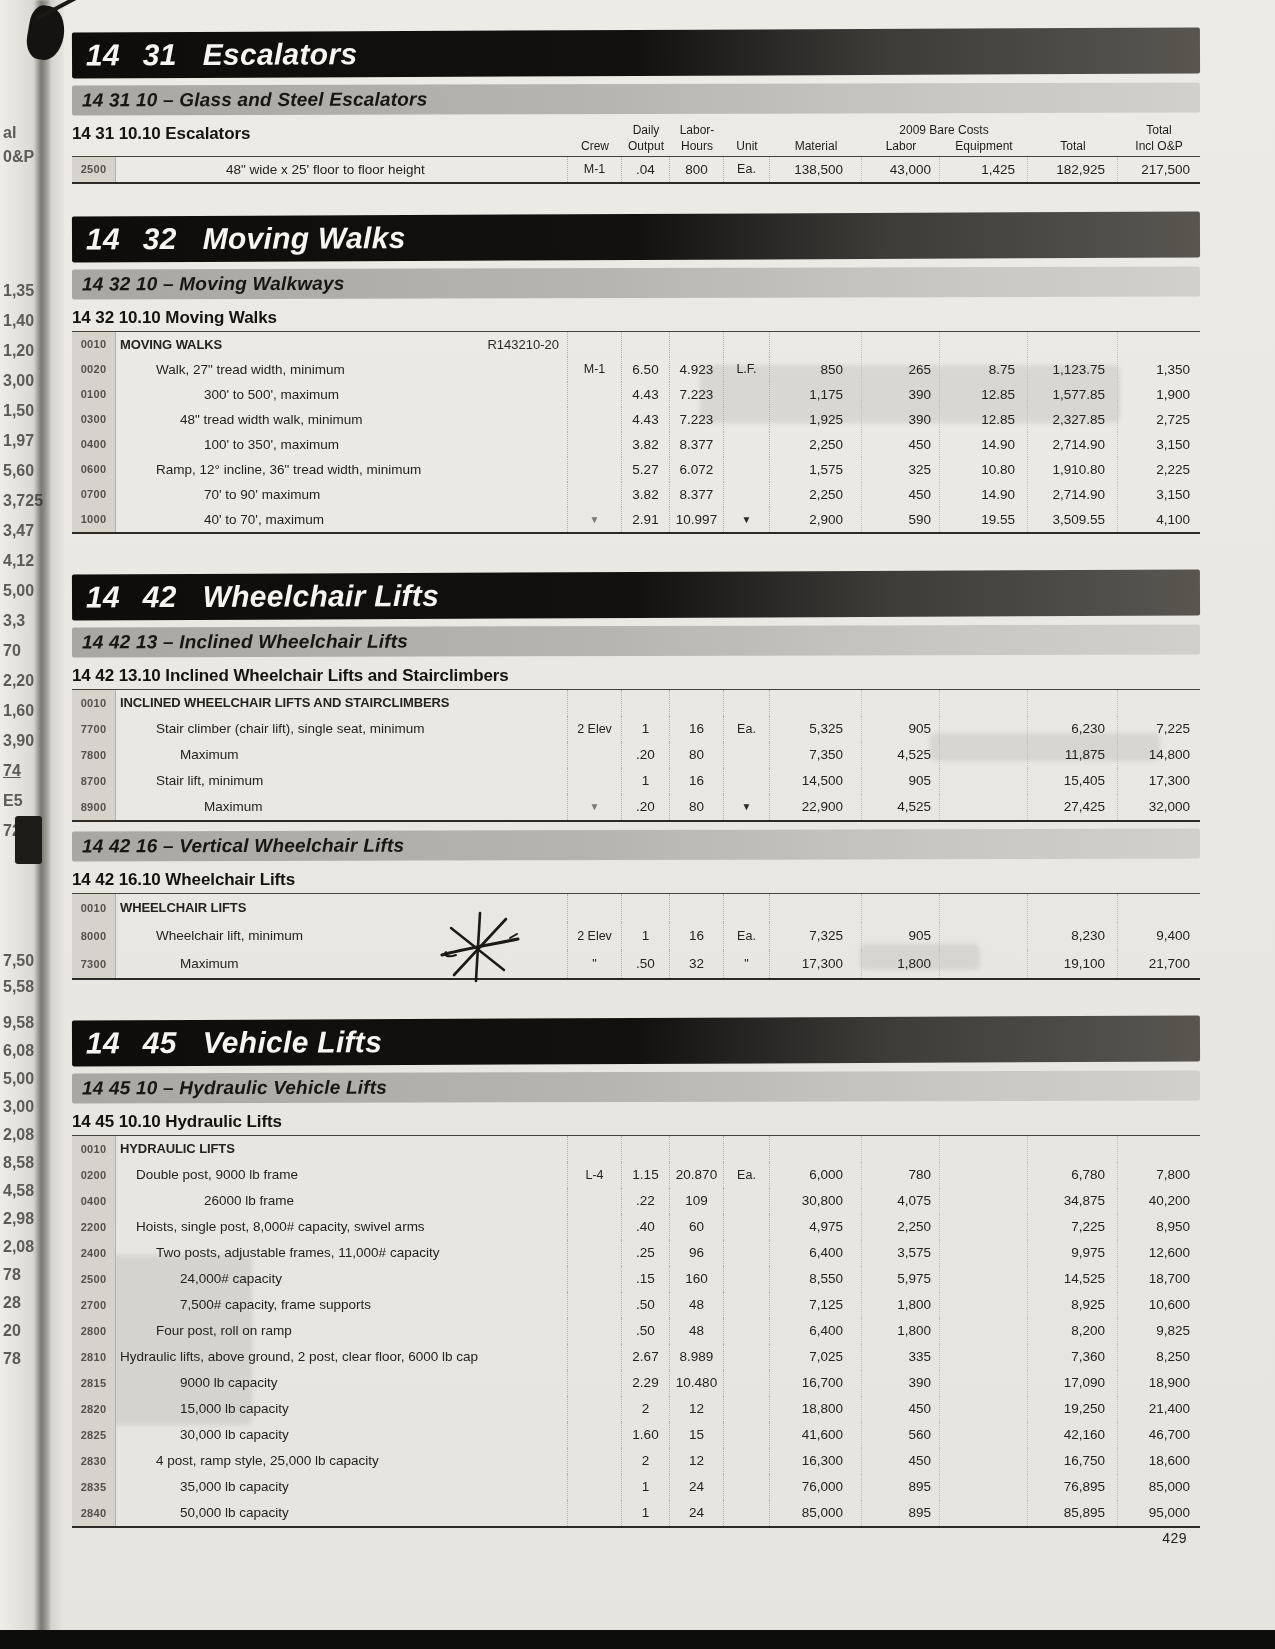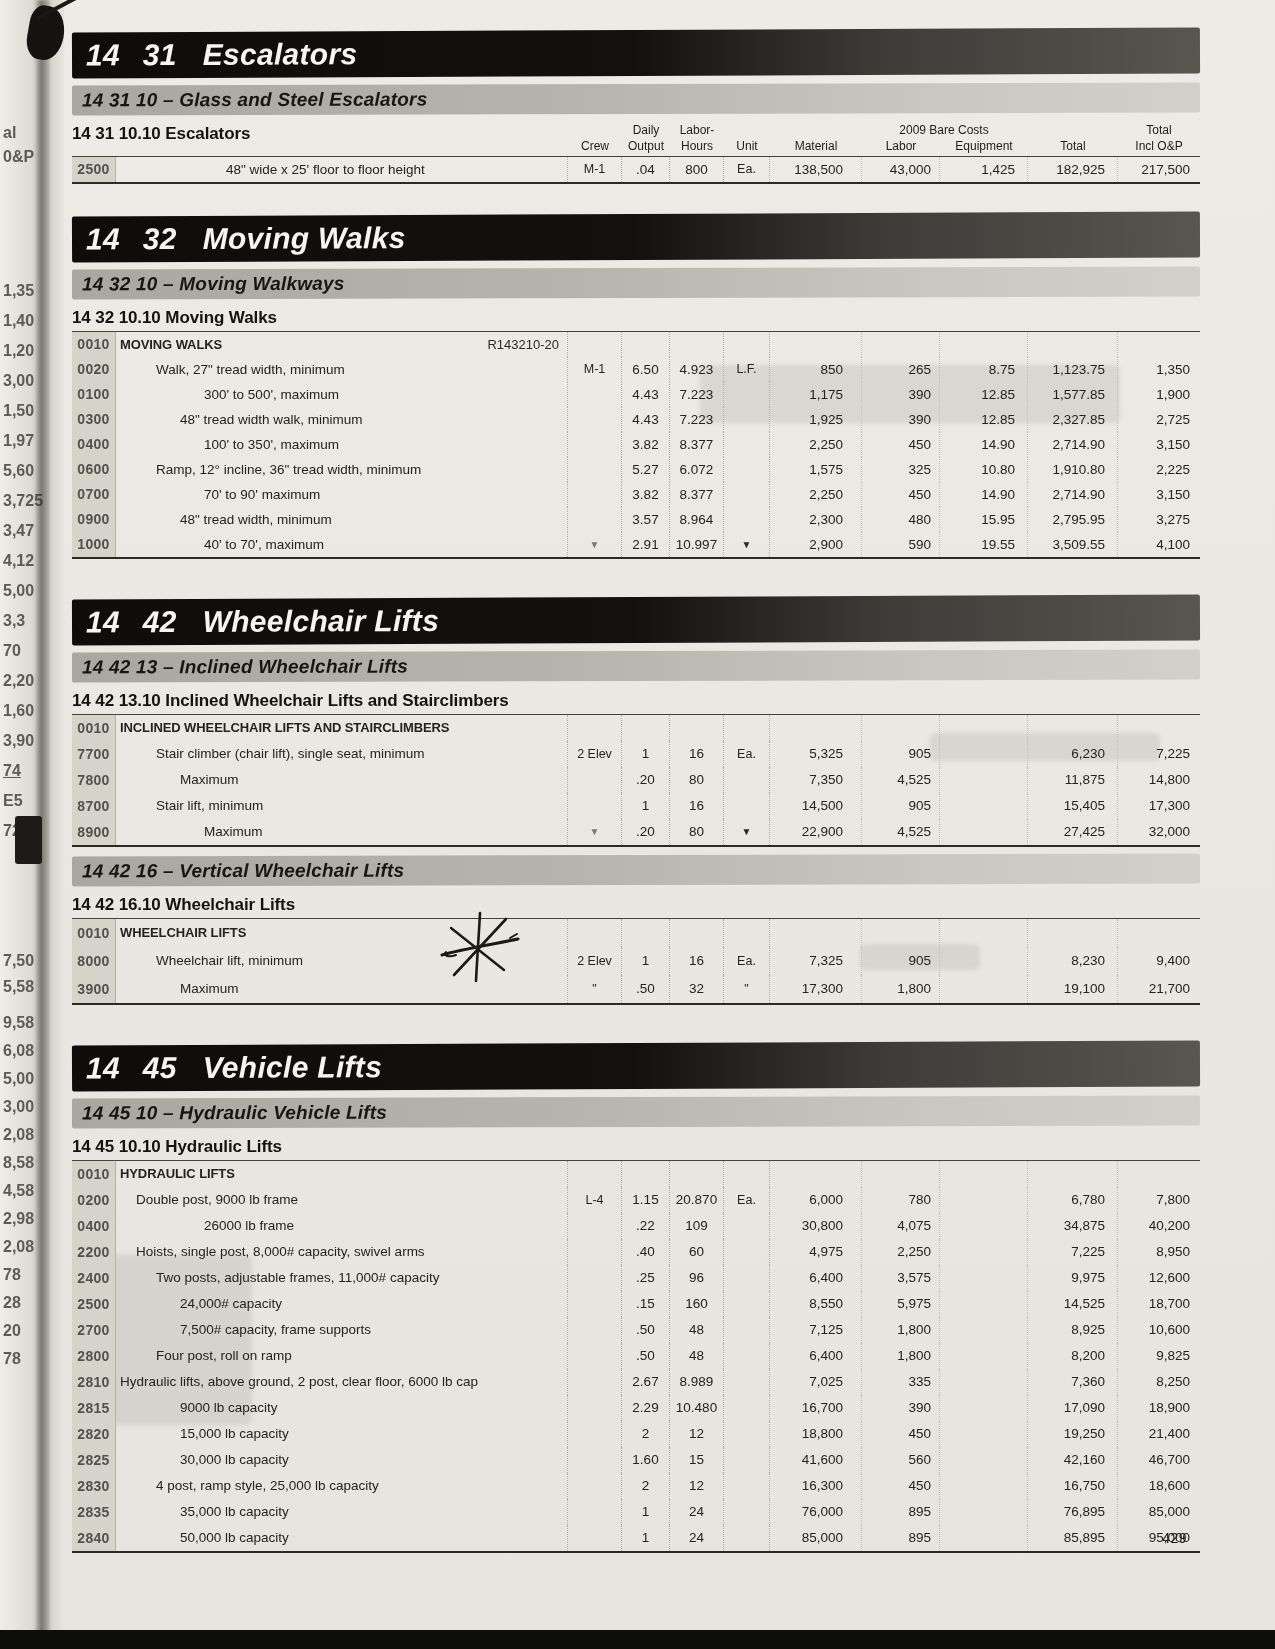--- a/index.html
+++ b/index.html
@@ -44,21 +44,21 @@
   .hdr-grid .h{display:flex;align-items:flex-end;justify-content:center;padding-bottom:2px;}
   .hdr-grid .h1{align-items:flex-end;}
   .span4{grid-column:5 / span 4;}
   
   .rows{border-bottom:2px solid #2b2a26;}
   .row{display:grid;grid-template-columns:44px 452px 54px 48px 54px 46px 92px 78px 88px 90px 82px;
        height:25px;font-size:13.5px;align-items:center;}
   .rows.h26 .row{height:26px;}
   .rows.h28 .row{height:28px;}
   .cell{height:100%;display:flex;align-items:center;box-sizing:border-box;}
-  .c-line{background:#d6d3cb;color:#53514b;font-size:14px;justify-content:center;
+  .c-line{background:#d6d3cb;color:#53514b;font-size:11px;justify-content:center;
           border-right:1px solid #b4b1aa;font-weight:bold;letter-spacing:0.3px;}
   .c-desc{justify-content:space-between;padding-right:8px;border-right:1px dotted #b2afa8;white-space:nowrap;}
   .desc-text.bold{font-weight:bold;font-size:13px;letter-spacing:-0.1px;}
   .ref{font-size:13px;color:#2b2a26;}
   .c-crew{justify-content:center;border-right:1px dotted #b2afa8;font-size:12.5px;}
   .c-out,.c-hrs{justify-content:center;border-right:1px dotted #b2afa8;}
   .c-unit{justify-content:center;border-right:1px dotted #b2afa8;font-size:12.5px;}
   .c-mat{justify-content:flex-end;padding-right:18px;border-right:1px dotted #c2bfb8;}
   .c-lab{justify-content:flex-end;padding-right:8px;border-right:1px dotted #c2bfb8;}
   .c-eq{justify-content:flex-end;padding-right:12px;border-right:1px dotted #c2bfb8;}
@@ -289,36 +289,20 @@
     <div class="cell c-out">3.82</div>
     <div class="cell c-hrs">8.377</div>
     <div class="cell c-unit"></div>
     <div class="cell c-mat">2,250</div>
     <div class="cell c-lab">450</div>
     <div class="cell c-eq">14.90</div>
     <div class="cell c-tot">2,714.90</div>
     <div class="cell c-top">3,150</div>
   </div>
           <div class="row">
-    <div class="cell c-line">0900</div>
-    <div class="cell c-desc">
-      <span class="desc-text" style="padding-left: 64px;">48" tread width, minimum</span>
-      <span class="ref"></span>
-    </div>
-    <div class="cell c-crew"></div>
-    <div class="cell c-out">3.57</div>
-    <div class="cell c-hrs">8.964</div>
-    <div class="cell c-unit"></div>
-    <div class="cell c-mat">2,300</div>
-    <div class="cell c-lab">480</div>
-    <div class="cell c-eq">15.95</div>
-    <div class="cell c-tot">2,795.95</div>
-    <div class="cell c-top">3,275</div>
-  </div>
-          <div class="row">
     <div class="cell c-line">1000</div>
     <div class="cell c-desc">
       <span class="desc-text" style="padding-left: 88px;">40' to 70', maximum</span>
       <span class="ref"></span>
     </div>
     <div class="cell c-crew arrow">▼</div>
     <div class="cell c-out">2.91</div>
     <div class="cell c-hrs">10.997</div>
     <div class="cell c-unit arrow">▼</div>
     <div class="cell c-mat">2,900</div>
@@ -451,21 +435,21 @@
     <div class="cell c-out">1</div>
     <div class="cell c-hrs">16</div>
     <div class="cell c-unit">Ea.</div>
     <div class="cell c-mat">7,325</div>
     <div class="cell c-lab">905</div>
     <div class="cell c-eq"></div>
     <div class="cell c-tot">8,230</div>
     <div class="cell c-top">9,400</div>
   </div>
             <div class="row">
-    <div class="cell c-line">3900</div>
+    <div class="cell c-line">7300</div>
     <div class="cell c-desc">
       <span class="desc-text" style="padding-left: 64px;">Maximum</span>
       <span class="ref"></span>
     </div>
     <div class="cell c-crew">"</div>
     <div class="cell c-out">.50</div>
     <div class="cell c-hrs">32</div>
     <div class="cell c-unit">"</div>
     <div class="cell c-mat">17,300</div>
     <div class="cell c-lab">1,800</div>

